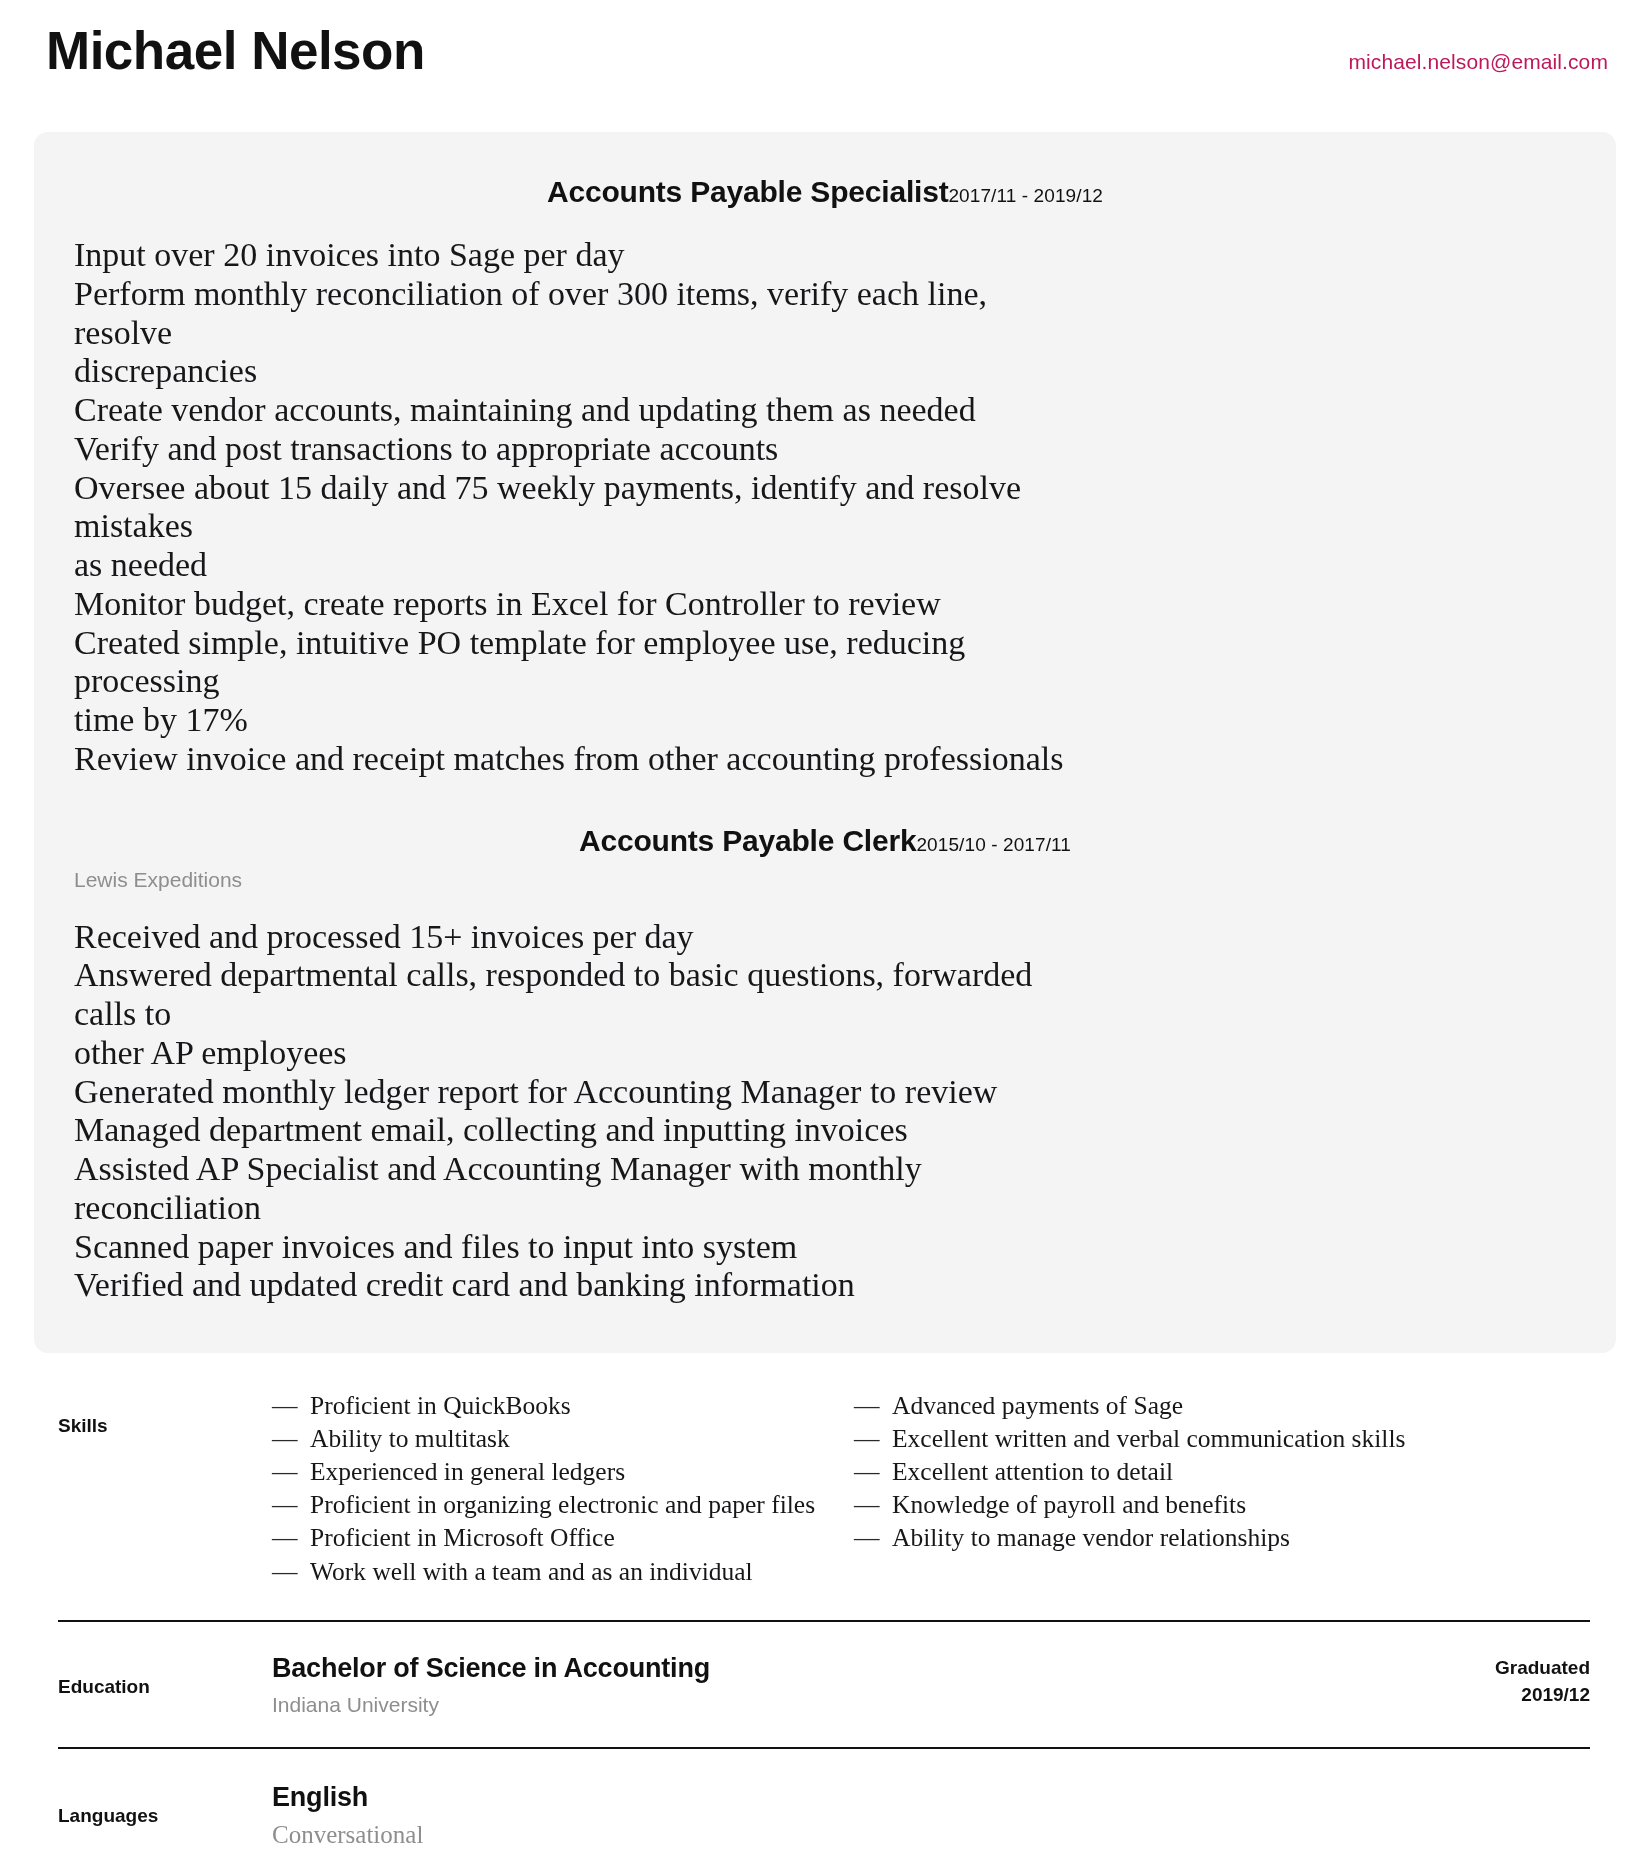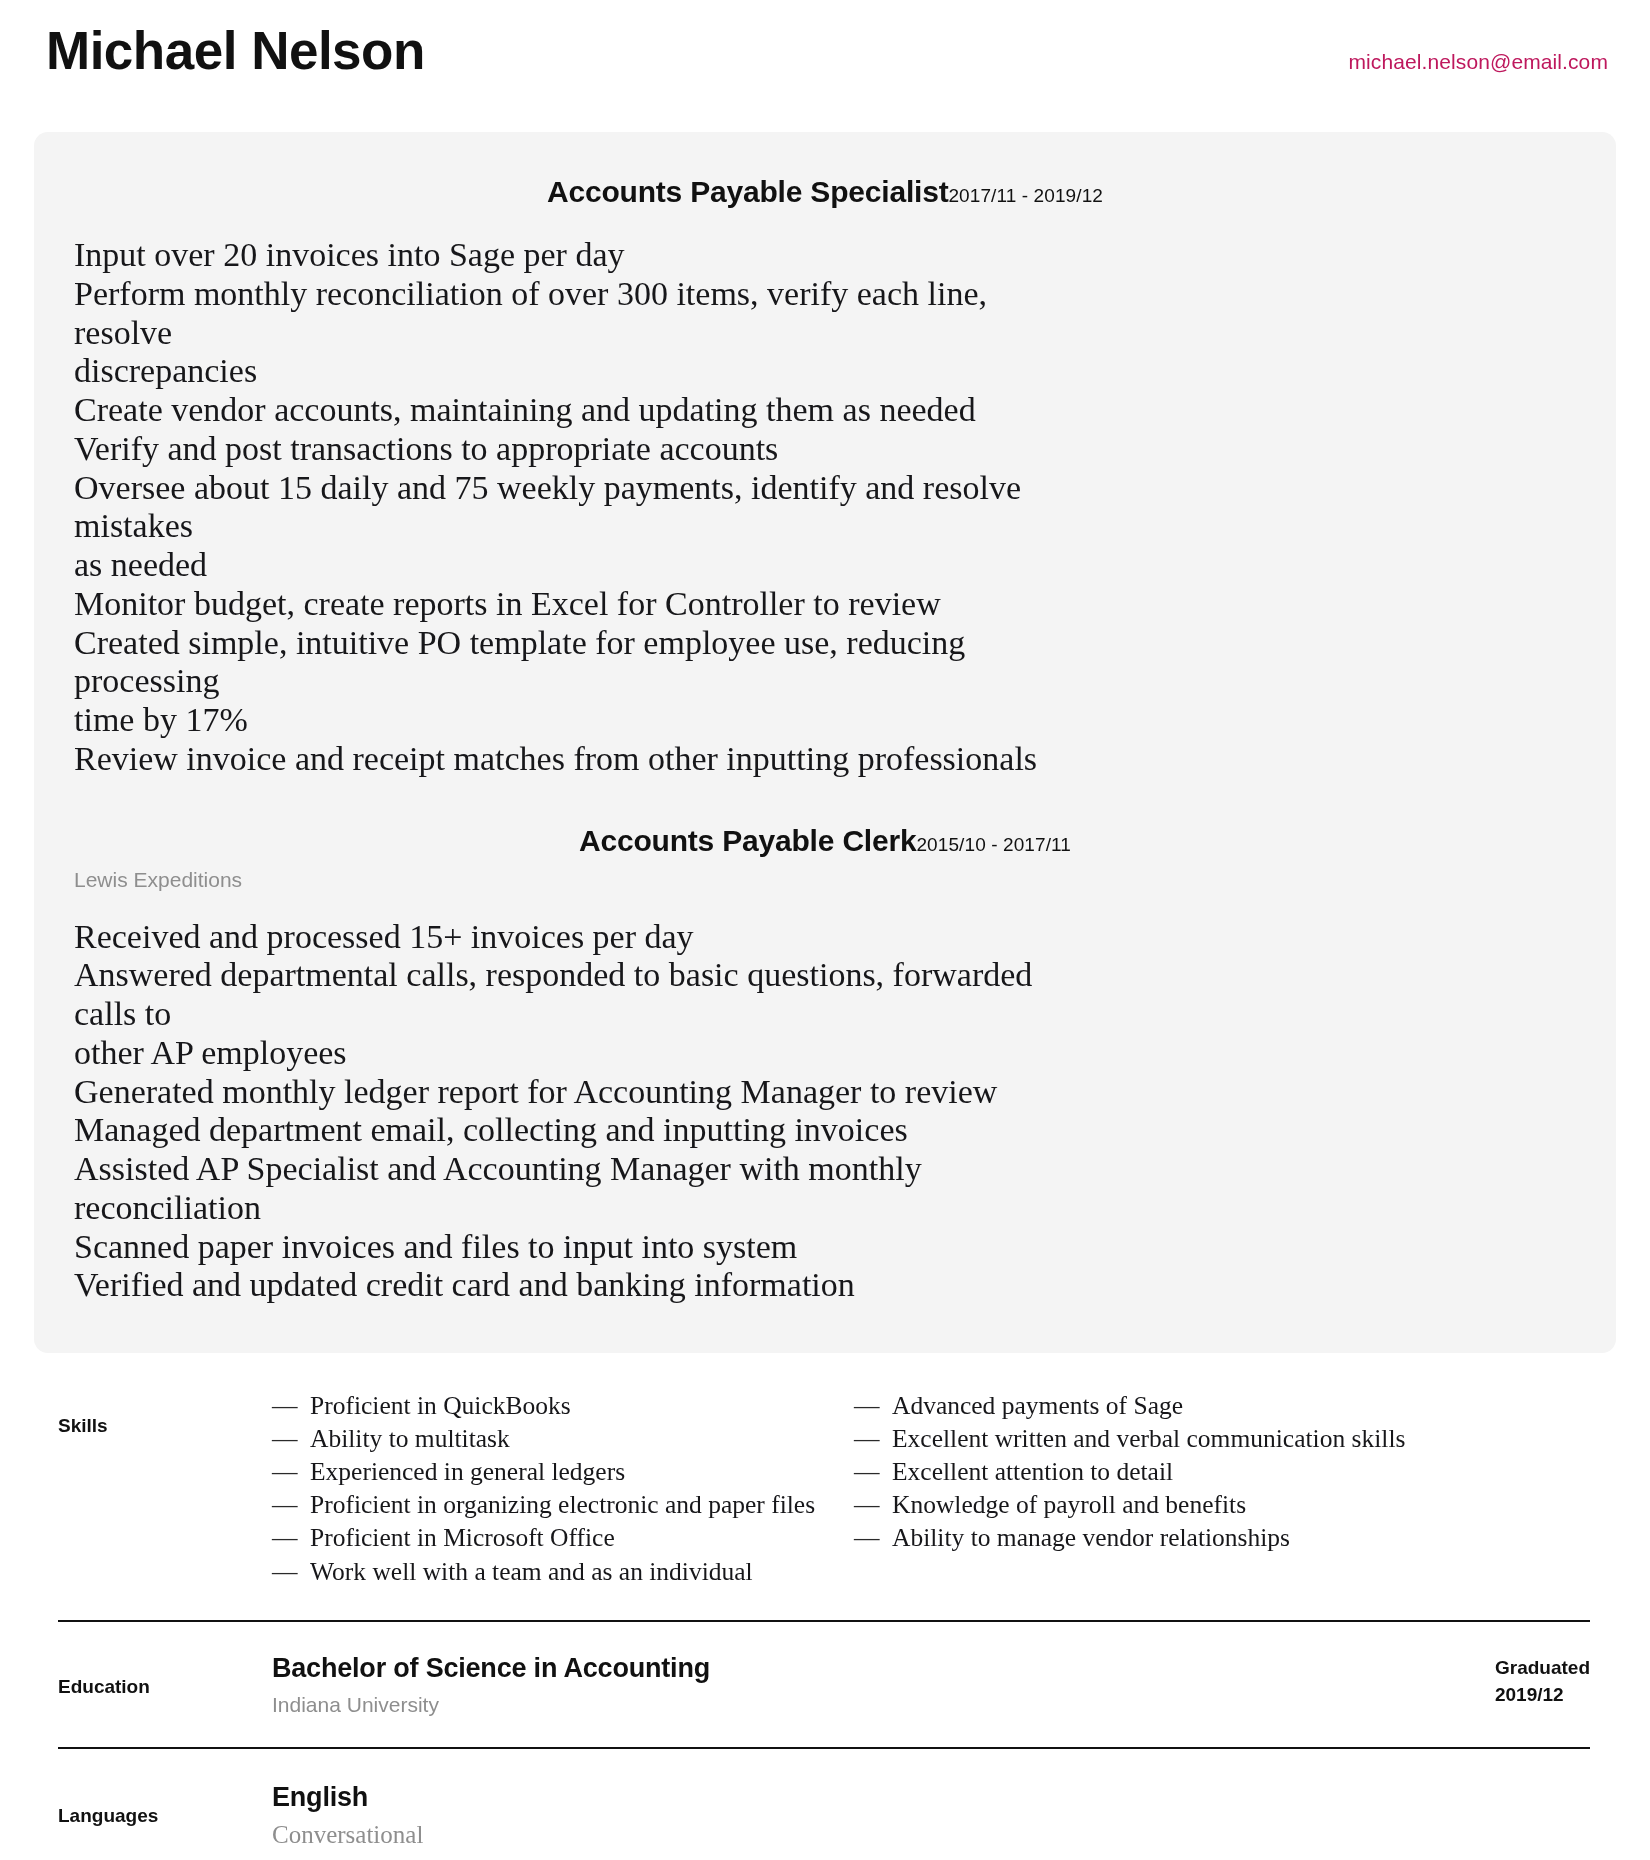--- a/index.html
+++ b/index.html
@@ -185,20 +185,21 @@
     line-height: 1.2;
   }
   .edu-school {
     font-family: "Liberation Sans", sans-serif;
     font-size: 21px;
     color: #8e8e8e;
     margin-top: 8px;
     line-height: 1.2;
   }
   .edu-status {
+    text-align: right;
     font-family: "Liberation Sans", sans-serif;
     font-size: 19px;
     font-weight: 700;
     color: #111111;
     line-height: 1.45;
     white-space: nowrap;
     padding-top: 2px;
   }
 
   
@@ -242,21 +243,21 @@
         <span class="line">Input over 20 invoices into Sage per day</span>
         <span class="line">Perform monthly reconciliation of over 300 items, verify each line, resolve</span>
         <span class="line">discrepancies</span>
         <span class="line">Create vendor accounts, maintaining and updating them as needed</span>
         <span class="line">Verify and post transactions to appropriate accounts</span>
         <span class="line">Oversee about 15 daily and 75 weekly payments, identify and resolve mistakes</span>
         <span class="line">as needed</span>
         <span class="line">Monitor budget, create reports in Excel for Controller to review</span>
         <span class="line">Created simple, intuitive PO template for employee use, reducing processing</span>
         <span class="line">time by 17%</span>
-        <span class="line">Review invoice and receipt matches from other inputting professionals</span>
+        <span class="line">Review invoice and receipt matches from other accounting professionals</span>
       </div>
     </div>
 
     <div class="job">
       <div class="job-head">
         <div class="job-title">Accounts Payable Clerk</div>
         <div class="job-dates">2015/10 - 2017/11</div>
       </div>
       <div class="job-company">Lewis Expeditions</div>
       <div class="job-desc">

